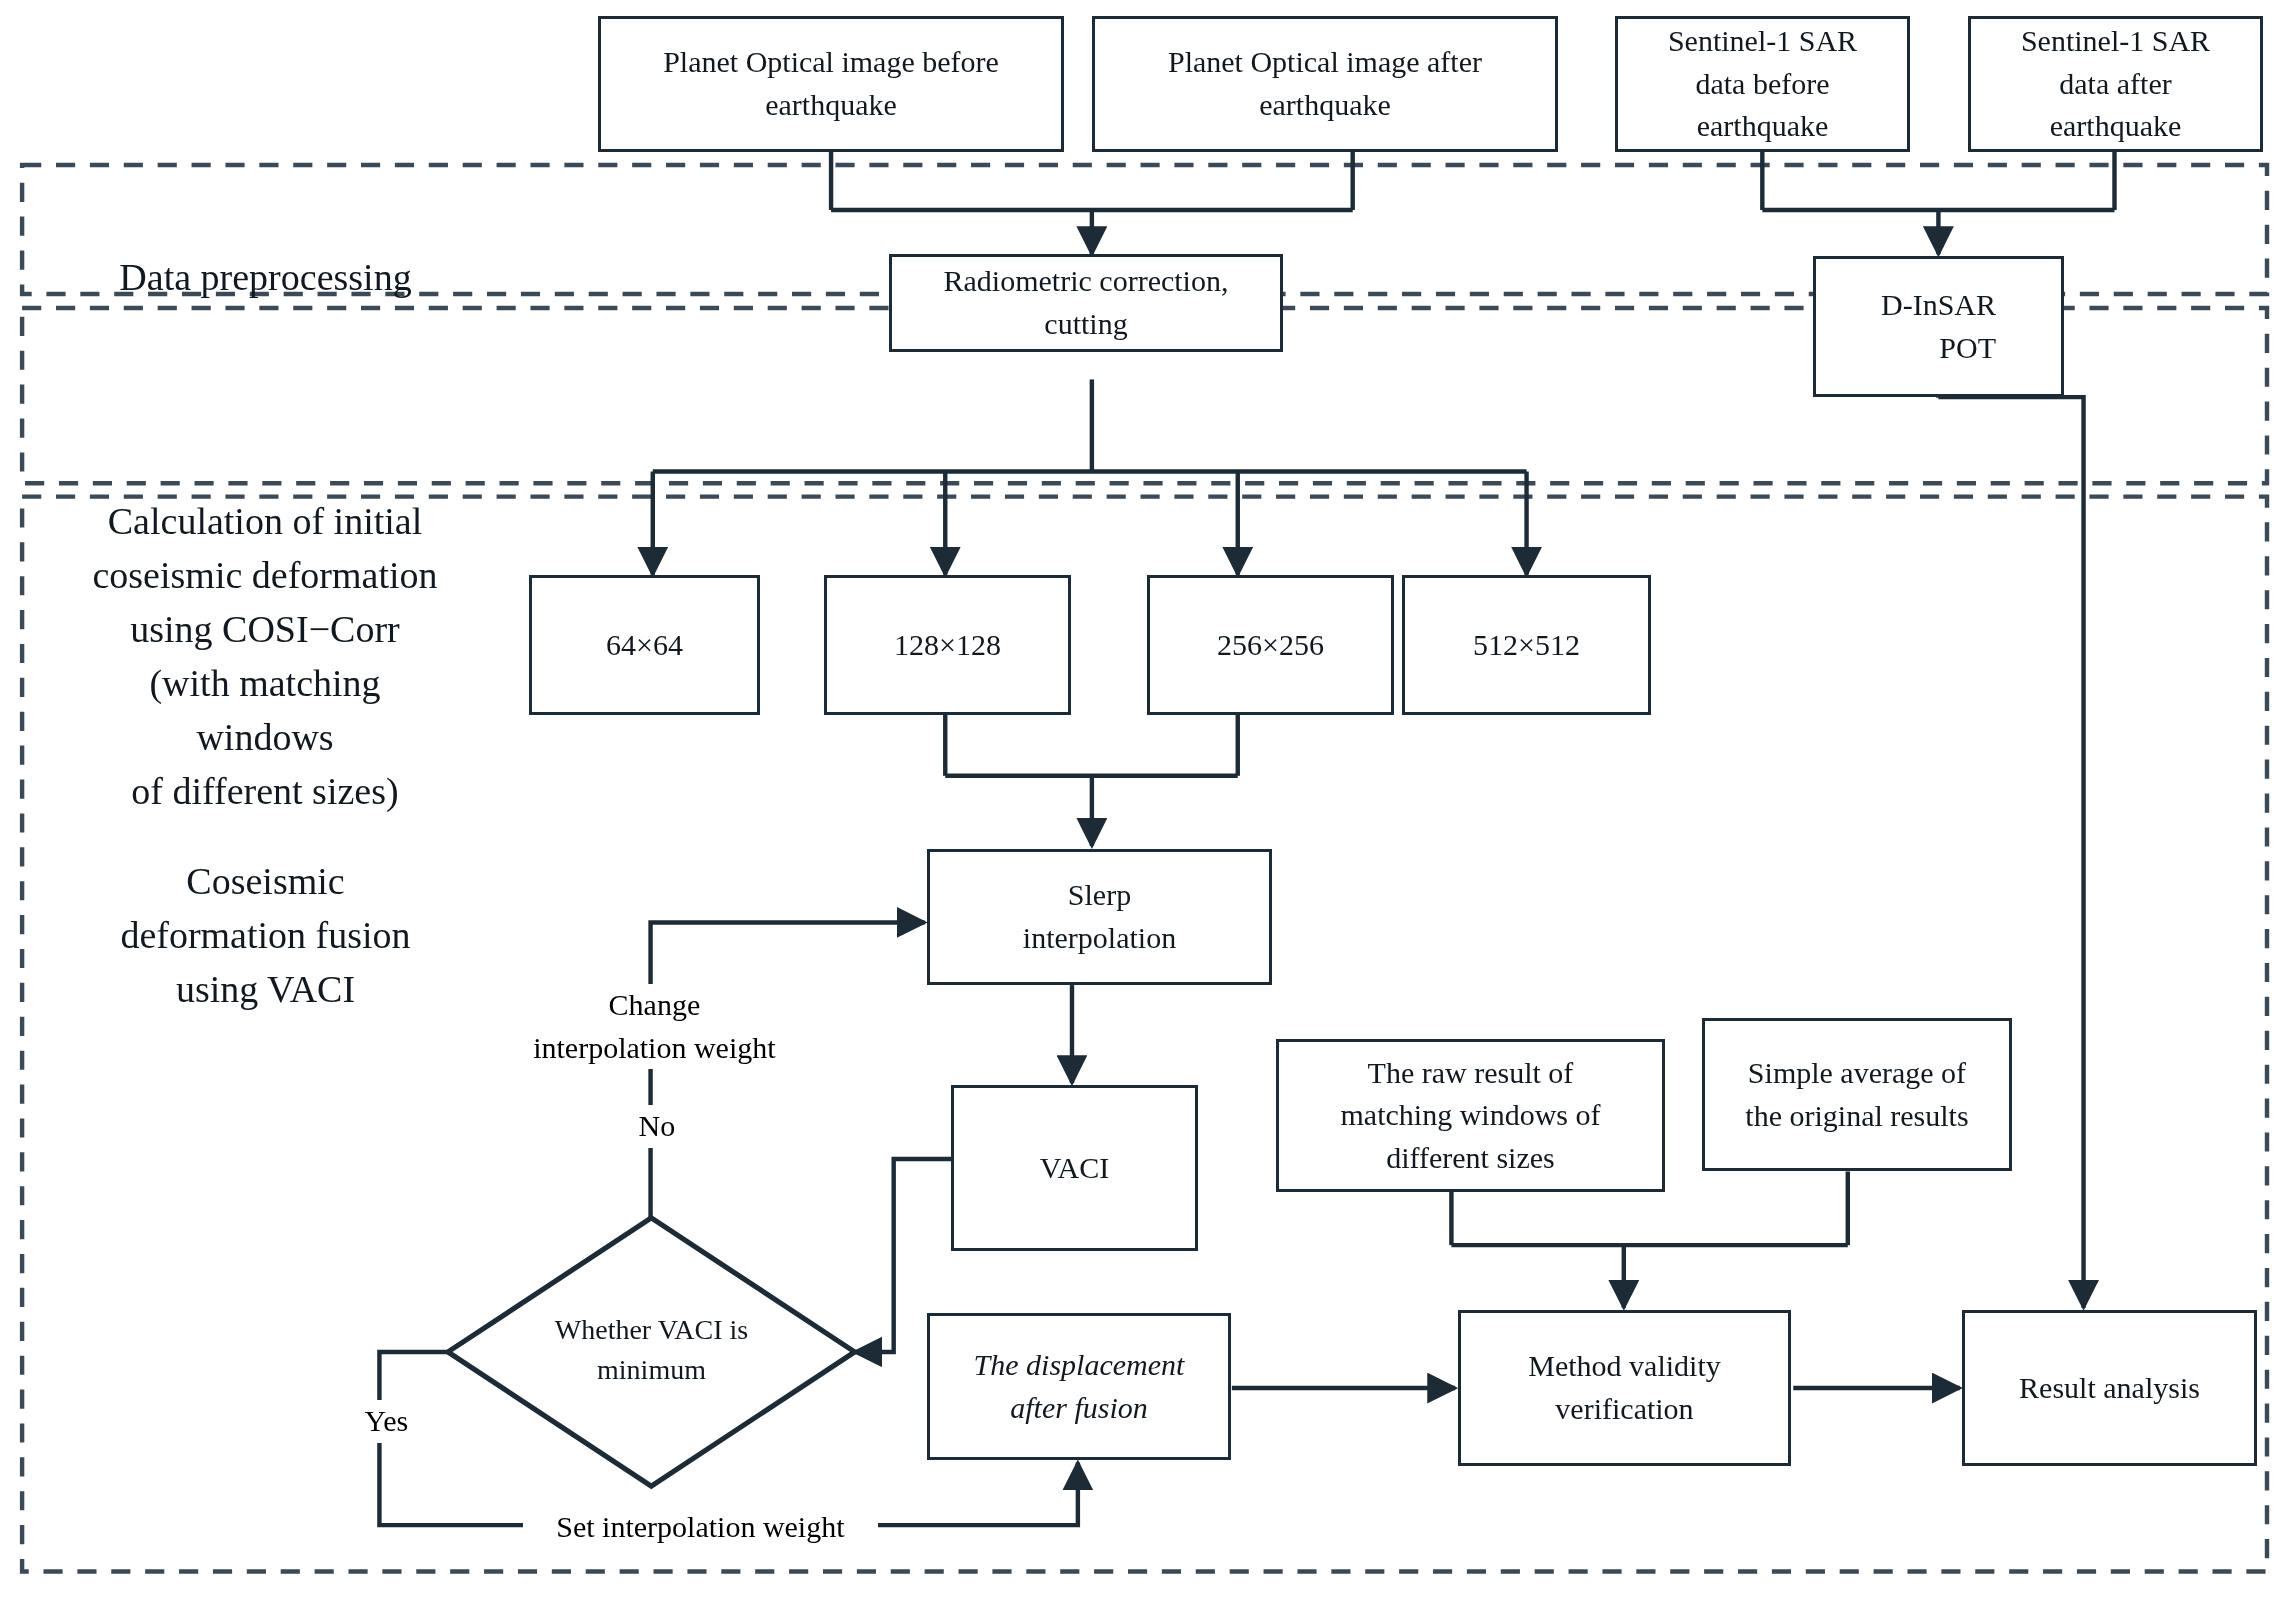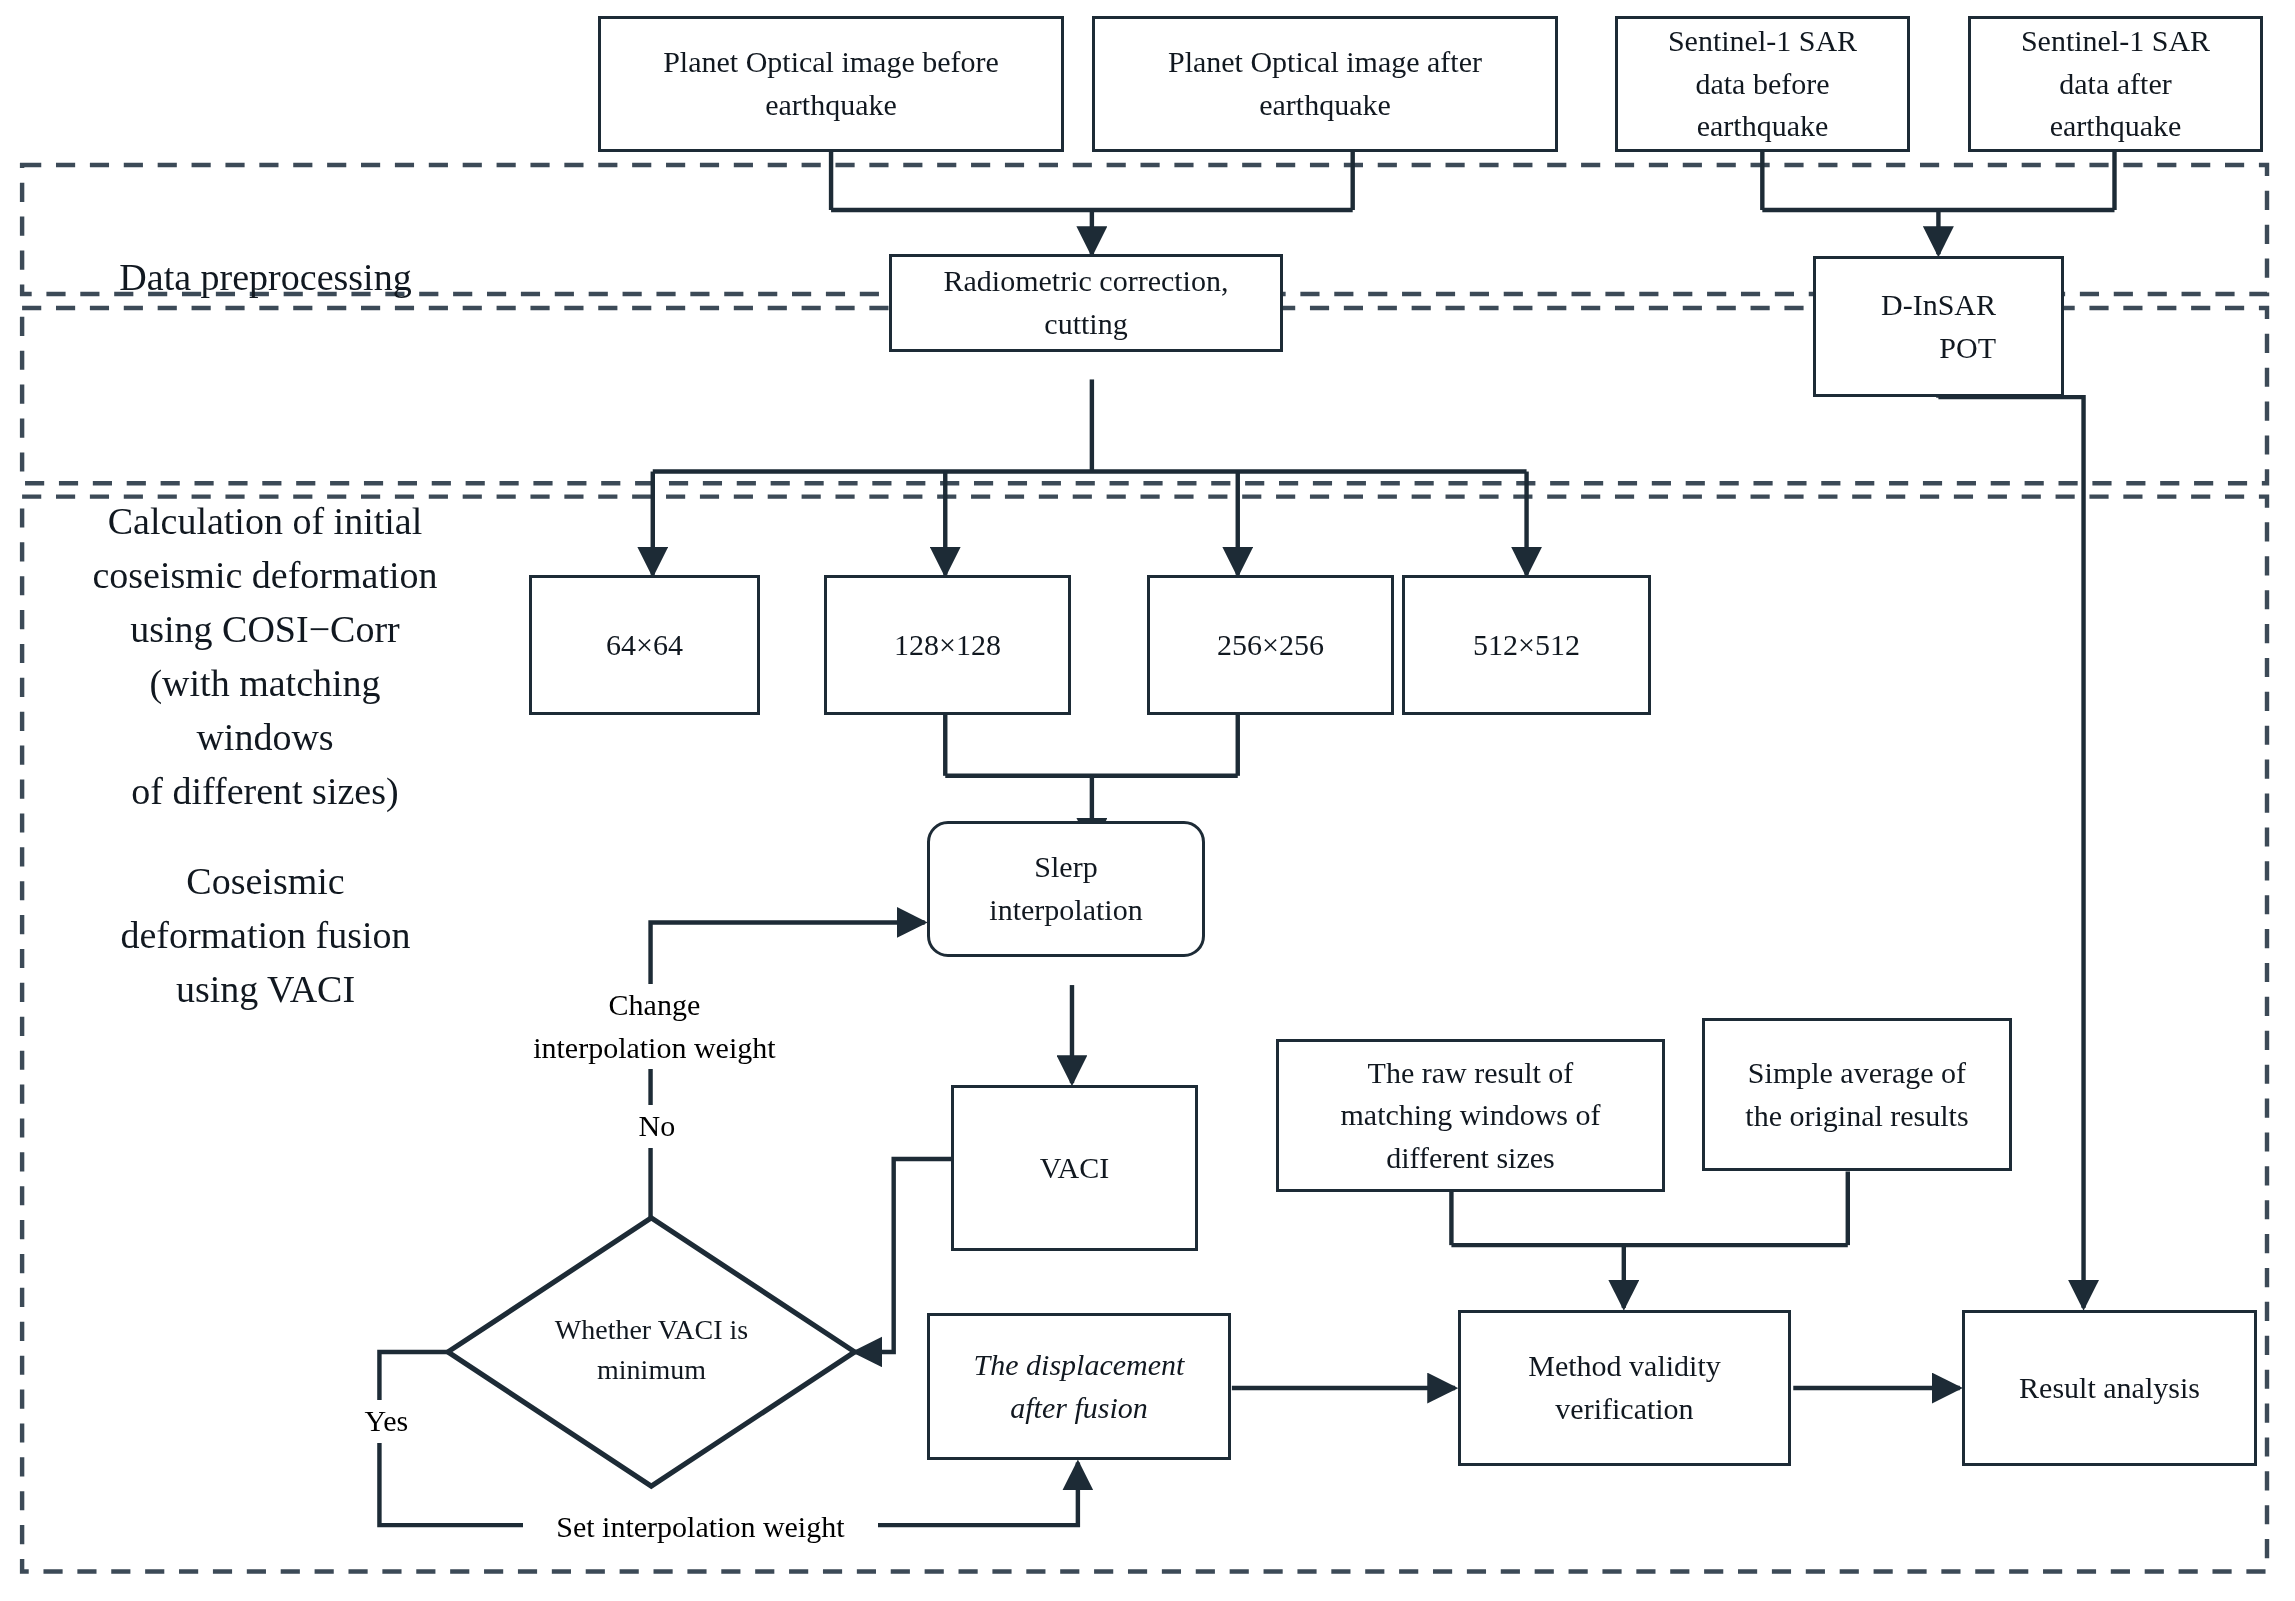--- a/index.html
+++ b/index.html
@@ -161,21 +161,21 @@
 POT</div>
 
   <div class="node" style="left:529px; top:575px; width:231px; height:140px;">64×64</div>
 
   <div class="node" style="left:824px; top:575px; width:247px; height:140px;">128×128</div>
 
   <div class="node" style="left:1115px; top:575px; width:247px; height:140px;margin-left:32px;">256×256</div>
 
   <div class="node" style="left:1402px; top:575px; width:249px; height:140px;">512×512</div>
 
-  <div class="node" style="left:927px; top:821px; width:278px; height:136px;border-radius:21px;">Slerp
+  <div class="node" style="left:927px; top:849px; width:345px; height:136px;">Slerp
 interpolation</div>
 
   <div class="node" style="left:951px; top:1085px; width:247px; height:166px;">VACI</div>
 
   <div class="diamond-label" style="left:482px; top:1310px; width:339px;">Whether VACI is
 minimum</div>
 
   <div class="node" style="left:927px; top:1313px; width:304px; height:147px;font-style:italic;">The displacement
 after fusion</div>
 

